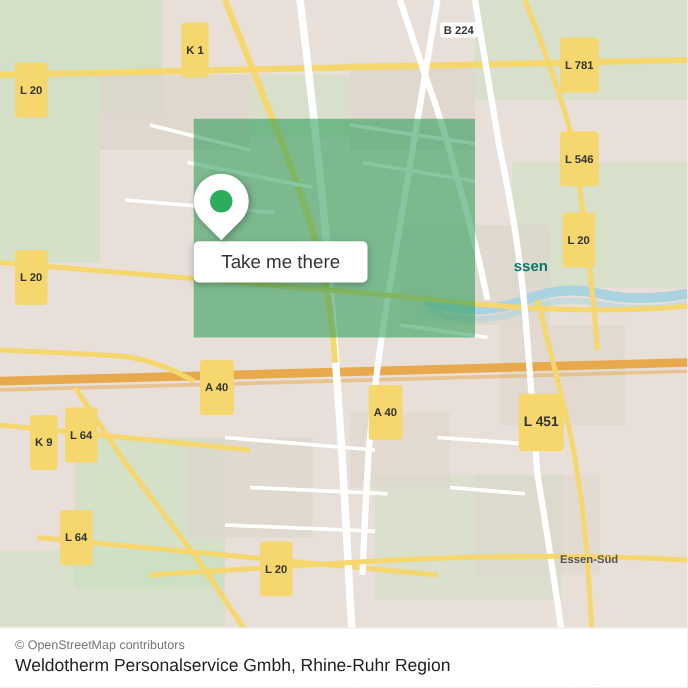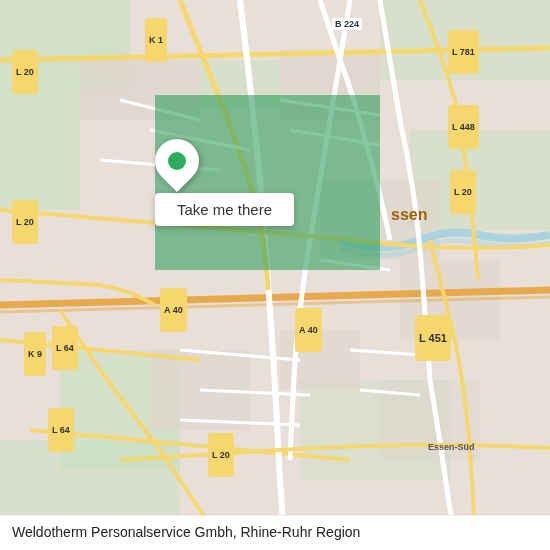--- a/index.html
+++ b/index.html
@@ -32,20 +32,21 @@
     
     .road-label {
       position: absolute;
       font-size: 10px;
       font-weight: bold;
       color: #333;
       background: rgba(255,255,255,0.7);
       padding: 1px 3px;
       border-radius: 2px;
       white-space: nowrap;
+      margin-left: 20px;
     }
 
     .road-label-yellow {
       position: absolute;
       font-size: 9px;
       font-weight: bold;
       color: #333;
       background: #f5d76e;
       padding: 17px 4px;
       border-radius: 3px;
@@ -237,24 +238,24 @@
     <line x1="200" y1="390" x2="310" y2="395" stroke="#ffffff" stroke-width="3"></line>
     <line x1="180" y1="420" x2="300" y2="425" stroke="#ffffff" stroke-width="3"></line>
     <line x1="350" y1="350" x2="420" y2="355" stroke="#ffffff" stroke-width="3"></line>
     <line x1="360" y1="390" x2="420" y2="395" stroke="#ffffff" stroke-width="3"></line>
   </svg>
 
   <div class="road-label-yellow" style="position:absolute;left:145px;top:18px;font-size:9px;">K 1</div>
   <div class="road-label-yellow" style="position:absolute;left:12px;top:50px;font-size:9px;">L 20</div>
   <div class="road-label-yellow" style="position:absolute;left:448px;top:30px;font-size:9px;">L 781</div>
   <div class="road-label" style="position:absolute;left:332px;top:18px;font-size:9px;background:#fff;">B 224</div>
-  <div class="road-label-yellow" style="position:absolute;left:448px;top:105px;font-size:9px;">L 448</div>
+  <div class="road-label-yellow" style="position:absolute;left:448px;top:105px;font-size:9px;">L 546</div>
   <div class="road-label-yellow" style="position:absolute;left:450px;top:170px;font-size:9px;">L 20</div>
   <div class="road-label-yellow" style="position:absolute;left:12px;top:200px;font-size:9px;">L 20</div>
-  <div class="road-label" style="position:absolute;left:388px;top:205px;font-size:16px;font-weight:700;background:transparent;color:#a16207;">ssen</div>
+  <div class="road-label" style="position:absolute;left:388px;top:205px;font-size:12px;font-weight:700;background:transparent;color:#0f766e;">ssen</div>
   <div class="road-label-yellow" style="position:absolute;left:24px;top:288px;font-size:9px;margin-top:44px;">K 9</div>
   <div class="road-label-yellow" style="position:absolute;left:52px;top:326px;font-size:9px;">L 64</div>
   <div class="road-label-yellow" style="position:absolute;left:160px;top:288px;font-size:9px;">A 40</div>
   <div class="road-label-yellow" style="position:absolute;left:295px;top:308px;font-size:9px;">A 40</div>
   <div class="road-label-yellow" style="position:absolute;left:415px;top:315px;font-size:11px;">L 451</div>
   <div class="road-label-yellow" style="position:absolute;left:48px;top:408px;font-size:9px;">L 64</div>
   <div class="road-label-yellow" style="position:absolute;left:208px;top:433px;font-size:9px;">L 20</div>
   <div class="road-label" style="position:absolute;left:425px;top:441px;font-size:9px;background:transparent;color:#555;">Essen-Süd</div>
 
   <div id="highlight-box" style="left:155px;top:95px;width:225px;height:175px;">
@@ -263,20 +264,21 @@
       <div class="pin-outer">
         <div class="pin-inner"></div>
       </div>
     </div>
 
     <button id="take-me-there-btn">Take me there</button>
   </div>
 
   <div id="bottom-bar">
     <div class="bottom-left">
+      <div class="attribution">© OpenStreetMap contributors</div>
       <div class="location-name">
         <span>Weldotherm Personalservice Gmbh, Rhine-Ruhr</span>
         <span>Region</span>
       </div>
     </div>
 
   </div>
 
 </div>
 

